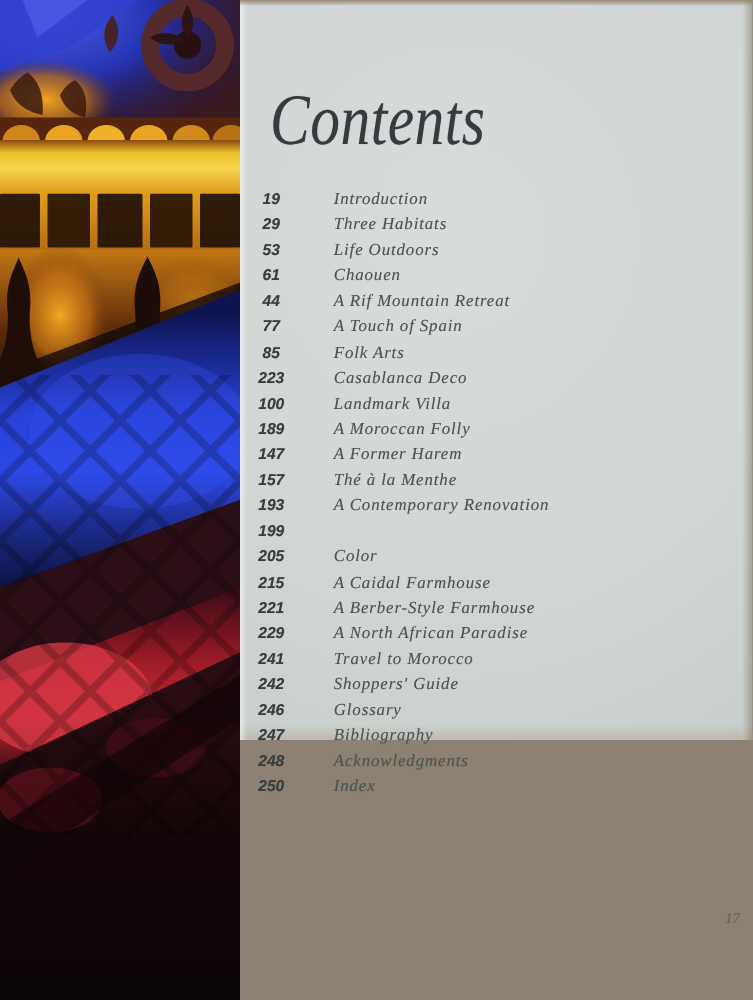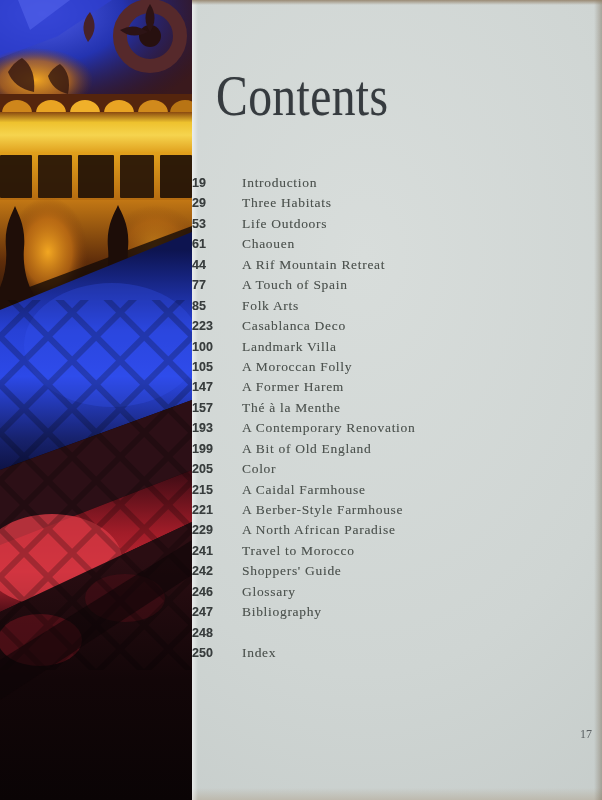--- a/index.html
+++ b/index.html
@@ -1,21 +1,21 @@
 <!DOCTYPE html>
 <html style="--page-bg: #cfd5d3; --title-text: #363b3f; --entry-text: #4d534f; --number-text: #383d3d; --folio-text: #5b6063; --photo-blue: #2c49e8; --photo-yellow: #f6d44e; --photo-red: #c22834;"><head>
 <meta charset="utf-8">
 <style>
   html,body{margin:0;padding:0;}
   body{
     width:602px;height:800px;overflow:hidden;
     background:#8d8174;
     font-family:"Liberation Serif", serif;
   }
-  .scene{position:relative;width:602px;height:800px;}
+  .scene{position:relative;width:602px;height:592px;font-style:italic;}
 
   
   .photo{
     position:absolute;left:0;top:0;width:192px;height:800px;overflow:hidden;
     background:#120709;
   }
   .photo svg{display:block;width:192px;height:800px;}
 
   
   .page{
@@ -39,28 +39,28 @@
     text-shadow:0 0 1px rgba(60,65,70,.35);
   }
 
   .toc{position:absolute;left:0;top:149px;width:100%;}
   .toc-row{
     display:flex;align-items:baseline;
     height:20.45px;line-height:20.45px;
     white-space:nowrap;
   }
   .toc-num{
-    width:50px;text-align:left;flex:0 0 50px;
+    width:50px;text-align:center;flex:0 0 50px;
     font-family:"Liberation Sans", sans-serif;
     font-weight:700;font-size:12.5px;
     color:var(--number-text,#383d3d);
     text-shadow:0 0 .6px rgba(50,55,55,.4);
-    margin-top:24px;
   }
   .toc-title{
+    margin-left:25px;
     font-family:"Liberation Serif", serif;
     font-size:13.5px;letter-spacing:.7px;
     color:var(--entry-text,#4d534f);
     text-shadow:0 0 .6px rgba(77,83,79,.35);
   }
 
   .folio{
     position:absolute;right:10px;top:727px;
     font-family:"Liberation Serif", serif;
     font-size:12px;color:var(--folio-text,#5b6063);
@@ -230,21 +230,21 @@
           <span class="toc-num">223</span>
           <span class="toc-title">Casablanca Deco</span>
         </div>
 
         <div class="toc-row">
           <span class="toc-num">100</span>
           <span class="toc-title">Landmark Villa</span>
         </div>
 
         <div class="toc-row">
-          <span class="toc-num">105</span>
+          <span class="toc-num">189</span>
           <span class="toc-title">A Moroccan Folly</span>
         </div>
 
         <div class="toc-row">
           <span class="toc-num">147</span>
           <span class="toc-title">A Former Harem</span>
         </div>
 
         <div class="toc-row">
           <span class="toc-num">157</span>
@@ -253,21 +253,20 @@
 
 
 
         <div class="toc-row">
           <span class="toc-num">193</span>
           <span class="toc-title">A Contemporary Renovation</span>
         </div>
 
         <div class="toc-row">
           <span class="toc-num">199</span>
-          <span class="toc-title">A Bit of Old England</span>
         </div>
 
         <div class="toc-row">
           <span class="toc-num">205</span>
           <span class="toc-title">Color</span>
         </div>
 
         <div class="toc-row">
           <span class="toc-num">215</span>
           <span class="toc-title">A Caidal Farmhouse</span>
@@ -298,20 +297,21 @@
           <span class="toc-title">Glossary</span>
         </div>
 
         <div class="toc-row">
           <span class="toc-num">247</span>
           <span class="toc-title">Bibliography</span>
         </div>
 
         <div class="toc-row">
           <span class="toc-num">248</span>
+          <span class="toc-title">Acknowledgments</span>
         </div>
 
         <div class="toc-row">
           <span class="toc-num">250</span>
           <span class="toc-title">Index</span>
         </div>
       </div>
 
     <div class="folio">17</div>
   </div>

